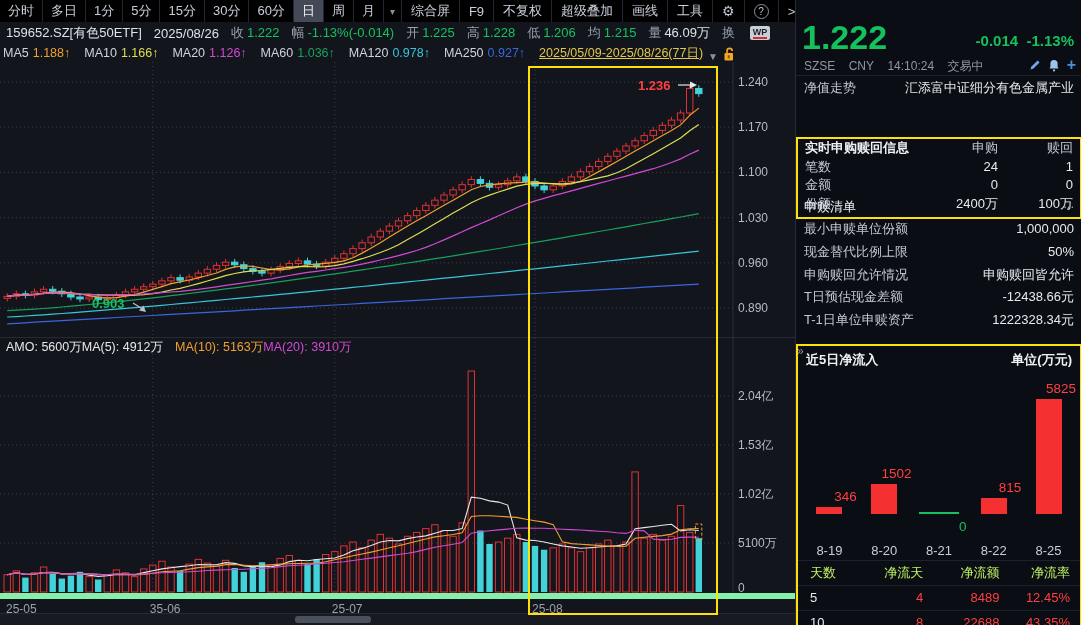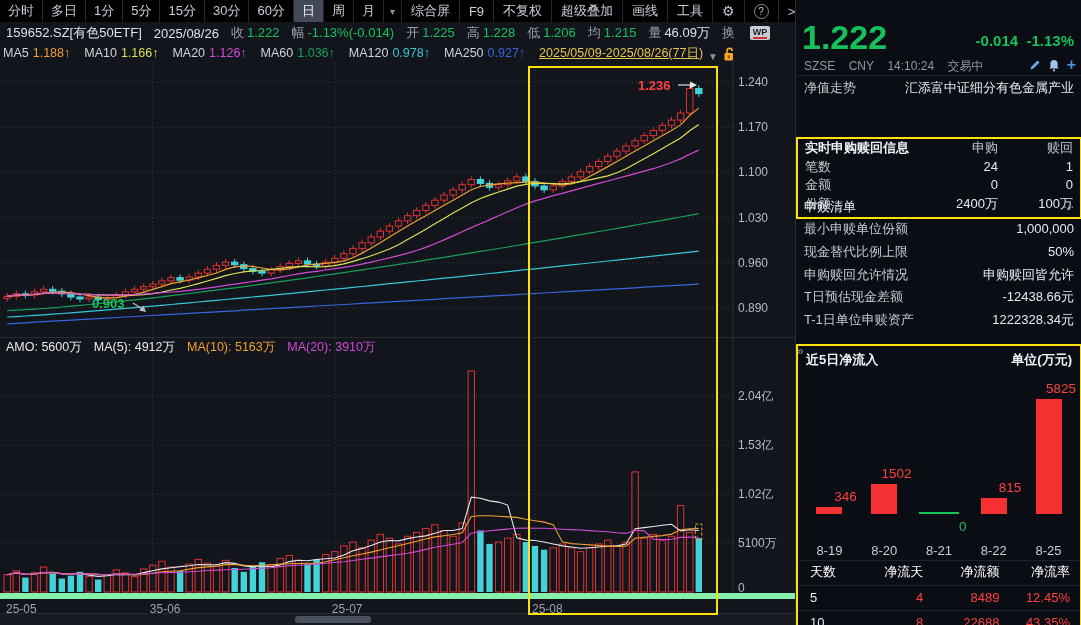--- a/index.html
+++ b/index.html
@@ -32,21 +32,21 @@
   .row3{position:absolute;left:0;top:44px;width:795px;height:18px;display:flex;align-items:center;gap:0;
         padding-left:3px;font-size:12.5px;background:#12151c;}
   #ma-items{display:flex;gap:14px;}
   .ma-it .ml{color:#cfd3da;margin-right:4px;}
   .range-wrap{position:absolute;right:62px;display:flex;align-items:flex-end;gap:5px;}
   .range{color:#e3c64d;text-decoration:underline;}
   .dd{color:#8a919c;font-size:10px;}
   
   #price-svg{position:absolute;left:0;top:62px;}
   #vol-svg{position:absolute;left:0;top:337px;border-top:1px solid #262a33;}
-  .amo-row{position:absolute;left:6px;top:339px;height:16px;display:flex;gap:12px;font-size:12.5px;z-index:3;}
+  .amo-row{position:absolute;left:6px;top:339px;height:16px;display:flex;gap:0;font-size:12.5px;z-index:3;}
   .date-axis{position:absolute;left:0;top:593px;width:795px;height:20px;border-top:6px solid #86efac;
              font-size:12px;color:#9aa2ad;}
   .date-axis span{position:absolute;top:3px;}
   .hscroll{position:absolute;left:0;top:613px;width:795px;height:12px;background:#171a21;border-top:1px solid #262a33;}
   .hthumb{position:absolute;left:295px;top:2px;width:76px;height:7px;background:#4b515c;border-radius:3px;}
   .ybox{position:absolute;left:528px;top:66px;width:186px;height:545px;border:2px solid #ffe10a;z-index:5;pointer-events:none;}
   
   .panel{position:absolute;left:795px;top:0;width:286px;height:625px;background:#0a0d13;border-left:1px solid #262a33;}
   .panel .abs{position:absolute;left:0;right:0;}
   .p-name{top:1px;height:24px;}
@@ -80,21 +80,21 @@
   .fl-bars{position:absolute;left:4px;right:4px;top:24px;height:190px;display:flex;}
   .fl-col{position:relative;flex:1;}
   .fl-bar{position:absolute;left:50%;transform:translateX(-50%);width:26px;background:#f43030;}
   .fl-zero{position:absolute;left:50%;transform:translateX(-50%);width:40px;height:2px;background:#15c15d;}
   .fl-vlab{position:absolute;left:0;right:0;text-align:right;color:#ff4040;font-size:13.5px;}
   .fl-cat{position:absolute;left:0;right:0;bottom:2px;text-align:center;color:#c8cdd5;}
   .fl-table{position:absolute;left:0;right:0;top:214px;}
   .fl-trow{display:grid;grid-template-columns:24% 24% 27% 25%;line-height:24px;border-top:1px solid #1d2129;}
   .fl-trow span:first-child{text-align:left;padding-left:12px;}
   .fl-trow span{text-align:right;padding-right:10px;}
-  .fl-head{color:#ffffff;font-family:Liberation Mono, monospace;}
+  .fl-head{color:#bef264;}
   .collapse{position:absolute;left:1px;top:344px;color:#8a919c;font-size:12px;}
 </style>
 </head>
 <body>
 
 <div class="app">
 
   <div class="row1">
     <div class="tabs" id="tabs">
         <div class="tab">分时</div>
@@ -343,21 +343,21 @@
       <line x1="678" y1="23" x2="695" y2="23" stroke="#e8e8e8" stroke-width="1.2"></line>
       <polygon points="697,23 690,19.5 690,26.5" fill="#e8e8e8"></polygon>
       <text x="92" y="246" fill="#15c15d" font-size="13" font-weight="bold">0.903</text>
       <line x1="133" y1="241" x2="144" y2="248" stroke="#b8bec8" stroke-width="1.2"></line>
       <polygon points="146,250 139,248.5 143.5,243.5" fill="#b8bec8"></polygon>
     </svg>
 
   <div class="amo-row" id="amo-row">
       <span style="color: rgb(232, 232, 232);">AMO: 5600万</span>
       <span style="color: rgb(232, 232, 232);">MA(5): 4912万</span>
-      <span style="color: rgb(240, 160, 48);">MA(10): 5163万</span>
+      <span style="color: rgb(240, 160, 48); margin-left: 12px;">MA(10): 5163万</span>
       <span style="color: rgb(210, 74, 210);">MA(20): 3910万</span>
     </div>
 
   <svg id="vol-svg" width="795" height="256">
       <line x1="0" y1="58" x2="733" y2="58" stroke="#3a3f4b" stroke-width="1" stroke-dasharray="1 3"></line>
       <line x1="0" y1="107" x2="733" y2="107" stroke="#3a3f4b" stroke-width="1" stroke-dasharray="1 3"></line>
       <line x1="0" y1="156" x2="733" y2="156" stroke="#3a3f4b" stroke-width="1" stroke-dasharray="1 3"></line>
       <line x1="0" y1="205" x2="733" y2="205" stroke="#3a3f4b" stroke-width="1" stroke-dasharray="1 3"></line>
       <line x1="152.79999999999998" y1="0" x2="152.79999999999998" y2="256" stroke="#3a3f4b" stroke-width="1" stroke-dasharray="1 3"></line>
       <line x1="334.79999999999995" y1="0" x2="334.79999999999995" y2="256" stroke="#3a3f4b" stroke-width="1" stroke-dasharray="1 3"></line>

